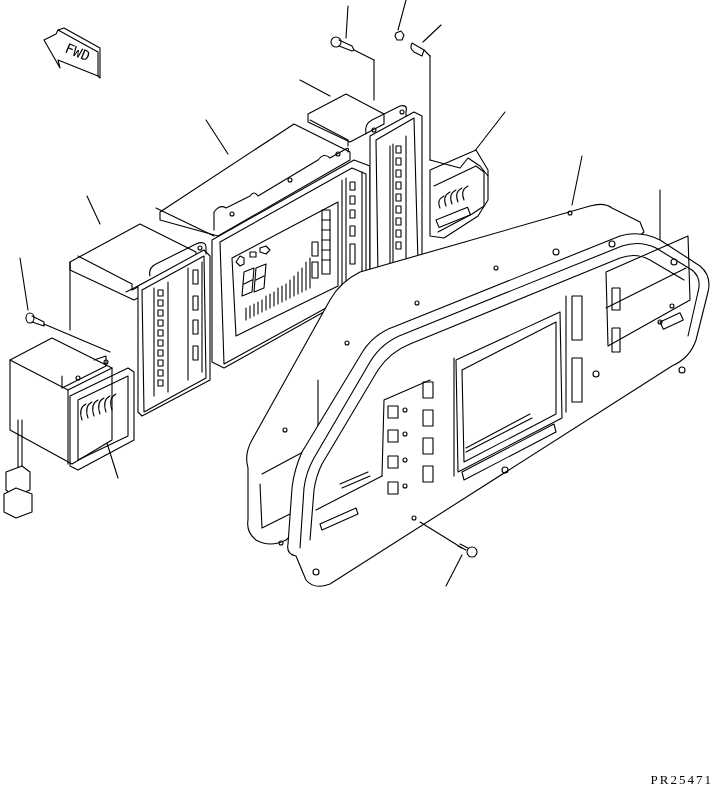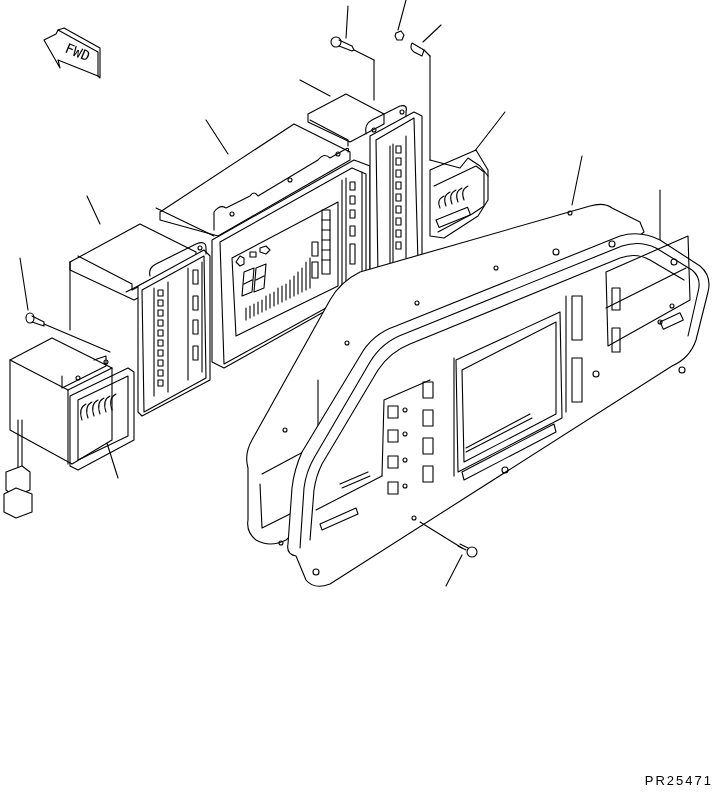--- a/index.html
+++ b/index.html
@@ -4,21 +4,21 @@
 <style>
   html, body { margin: 0; padding: 0; background: #ffffff; }
   body { width: 721px; height: 794px; position: relative; overflow: hidden; font-family: "DejaVu Sans Mono", monospace; }
   #diagram { position: absolute; left: 0; top: 0; width: 721px; height: 794px; }
   svg line, svg polyline, svg polygon, svg path, svg rect, svg ellipse, svg circle {
     stroke: #000; stroke-width: 1.1; fill: none; stroke-linejoin: round; stroke-linecap: round;
   }
   svg .fill-white { fill: #fff; }
   svg text { font-family: "DejaVu Sans Mono", monospace; fill: #000; stroke: none; }
   .part-number {
-    position: absolute; right: 8px; bottom: 6px; font-family: Liberation Sans, sans-serif;
+    position: absolute; right: 8px; bottom: 6px; font-family: Liberation Serif, serif;
     font-size: 13px; letter-spacing: 2px; color: #000;
   }
 </style>
 </head>
 <body>
 
 <div id="diagram">
 <svg width="721" height="794" viewBox="0 0 721 794" xmlns="http://www.w3.org/2000/svg">
 
   <g>

